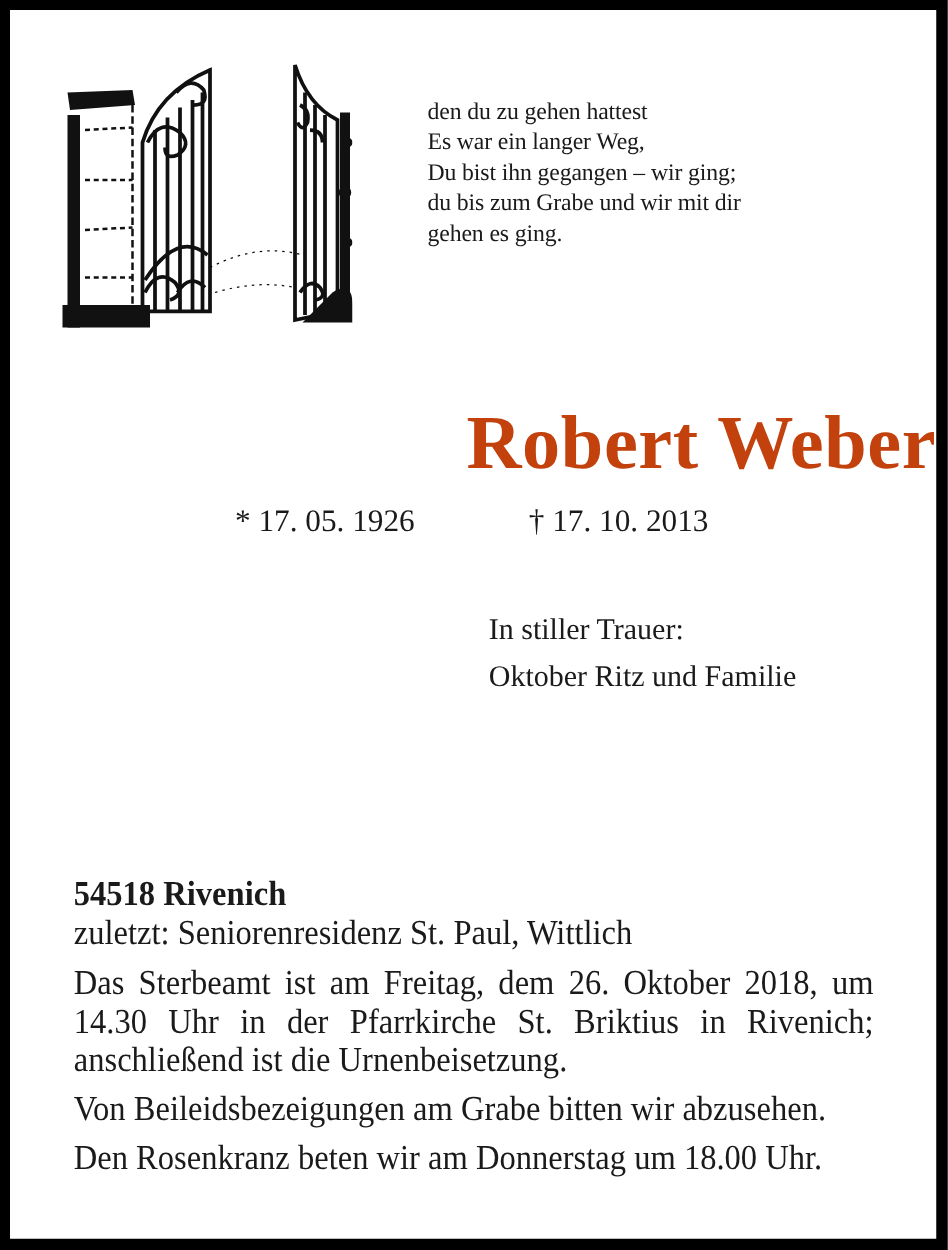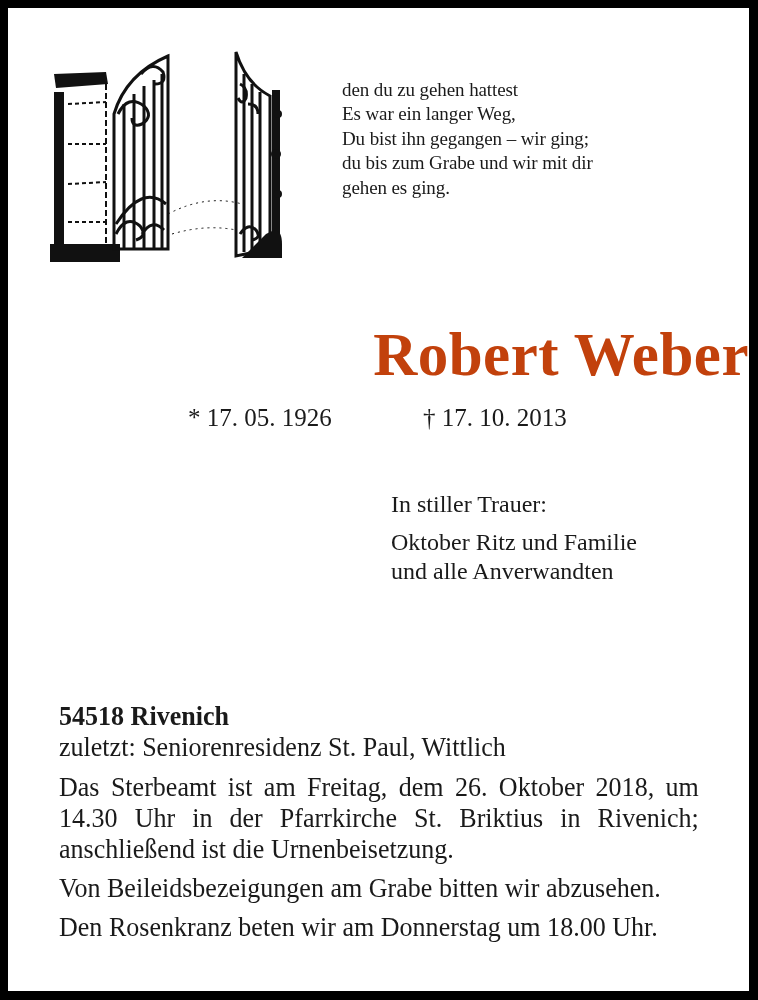--- a/index.html
+++ b/index.html
@@ -110,21 +110,20 @@
 
   <div class="name">Robert Weber</div>
 
   <div class="dates">
     <span class="birth">* 17. 05. 1926</span><span>† 17. 10. 2013</span>
   </div>
 
   <div class="mourn">
     <div class="head">In stiller Trauer:</div>
     <div>Oktober Ritz und Familie</div>
-    <div>und alle Anverwandten</div>
   </div>
 
   <div class="bottom">
     <div class="place">54518 Rivenich</div>
     <div class="zul">zuletzt: Seniorenresidenz St. Paul, Wittlich</div>
     <div class="ceremony">Das Sterbeamt ist am Freitag, dem 26. Oktober 2018, um 14.30 Uhr in der Pfarrkirche St. Briktius in Rivenich; anschließend ist die Urnenbeisetzung.</div>
     <div class="note">Von Beileidsbezeigungen am Grabe bitten wir abzusehen.</div>
     <div class="note last">Den Rosenkranz beten wir am Donnerstag um 18.00 Uhr.</div>
   </div>
 

